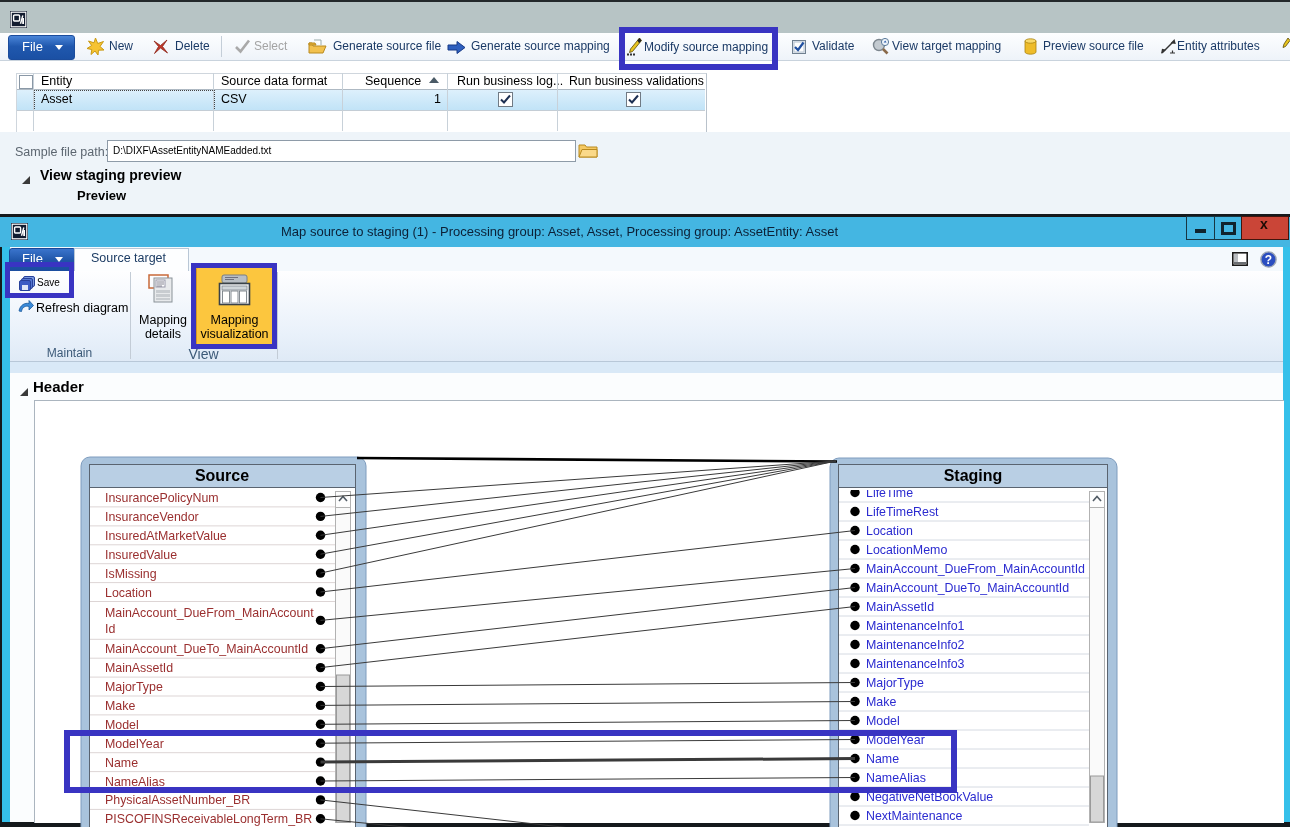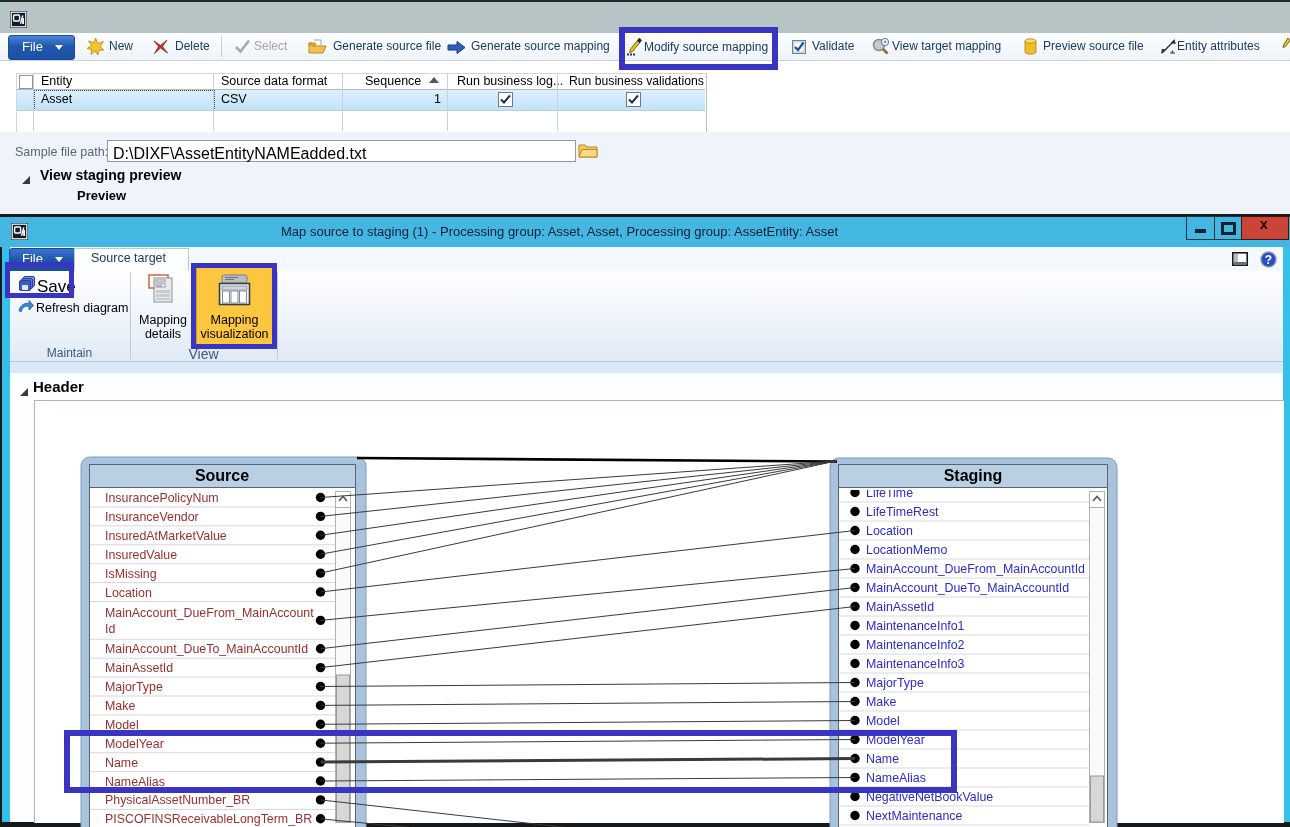--- a/index.html
+++ b/index.html
@@ -117,21 +117,21 @@
 
 <div class="ab" style="left:33px;top:73px;width:1px;height:58px;background:#c8d1d9;"></div>
 <div class="ab" style="left:213px;top:73px;width:1px;height:58px;background:#c8d1d9;"></div>
 <div class="ab" style="left:342px;top:73px;width:1px;height:58px;background:#c8d1d9;"></div>
 <div class="ab" style="left:447px;top:73px;width:1px;height:58px;background:#c8d1d9;"></div>
 <div class="ab" style="left:557px;top:73px;width:1px;height:58px;background:#c8d1d9;"></div>
 
 <div class="ab" style="left:0;top:132px;width:1290px;height:82px;background:#eef4f9;"></div>
 <div class="ab" style="left:15px;top:145px;font-size:12.5px;color:#5c6670;">Sample file path:</div>
 <div class="ab" style="left:107px;top:140px;width:467px;height:20px;background:#fff;border:1px solid #8e9ba8;"></div>
-<div class="ab blk" style="left:113px;top:145px;font-size:16px;">D:\DIXF\AssetEntityNAMEadded.txt</div>
+<div class="ab blk" style="left:113px;top:145px;font-size:10px;">D:\DIXF\AssetEntityNAMEadded.txt</div>
 <div class="ab" style="left:578px;top:142px;"><svg width="20" height="17">
         <path d="M1 3 L7 3 L8.5 5 L19 5 L19 15 L1 15 Z" fill="#f5c963" stroke="#b98a1e"></path>
         <path d="M1 15 L4 7.5 L19 7.5 L19 15 Z" fill="#fad98a" stroke="#b98a1e"></path>
       </svg></div>
 <div class="ab" style="left:22px;top:171px;"><svg width="9" height="9">
         <polygon points="8,0 8,8 0,8" fill="#3a3a3a"></polygon>
       </svg></div>
 <div class="ab blk" style="left:40px;top:167px;font-size:14px;font-weight:bold;">View staging preview</div>
 <div class="ab blk" style="left:41px;top:188px;font-size:13px;font-weight:bold;margin-left:36px;">Preview</div>
 
@@ -167,21 +167,21 @@
 <div class="ab" style="left:74px;top:248px;width:113px;height:23px;background:#fdfeff;border:1px solid #b9c7d6;border-bottom:none;"></div>
 <div class="ab" style="left:91px;top:251px;font-size:12.5px;color:#1c3c64;">Source target</div>
 
 <div class="ab" style="left:10px;top:271px;width:1273px;height:90px;background:linear-gradient(#fefeff,#e9f1fa 70%,#dfeaf6);border-bottom:1px solid #b8c8d8;"></div>
 <div class="ab" style="left:19px;top:276px;"><svg width="16" height="15">
         <rect x="4.5" y="0.5" width="11" height="10" rx="1.5" fill="#7a9ae0" stroke="#27409a"></rect>
         <rect x="2.5" y="2.5" width="11" height="10" rx="1.5" fill="#5577d0" stroke="#27409a"></rect>
         <rect x="0.5" y="4.5" width="11" height="10" rx="1.5" fill="#3b5cc4" stroke="#27409a"></rect>
         <rect x="3" y="9" width="6" height="5" fill="#dde6f8"></rect>
       </svg></div>
-<div class="ab blk" style="left:37px;top:277px;font-size:17px;">Save</div>
+<div class="ab blk" style="left:37px;top:277px;font-size:10px;">Save</div>
 <div class="ab" style="left:18px;top:300px;"><svg width="16" height="14">
         <path d="M1 11 C2 5 7 2.5 11 3.5 L11 0.5 L15.5 5.5 L11 10 L11 6.5 C8 5.5 4 7 3.5 11.5 Z" fill="#3a8ad8" stroke="#1c5a9c" stroke-width="0.8"></path>
       </svg></div>
 <div class="ab blk" style="left:36px;top:301px;font-size:12.5px;">Refresh diagram</div>
 <div class="vline" style="left:130px;top:272px;height:87px;"></div>
 
 <div class="ab" style="left:148px;top:274px;"><svg width="30" height="32">
         <rect x="1" y="1" width="19" height="13" fill="none" stroke="#c86a3a" stroke-width="1.5"></rect>
         <rect x="6" y="4" width="18" height="24" fill="#e8eaec" stroke="#8a9298"></rect>
         <rect x="8" y="6" width="9" height="7" fill="#fff" stroke="#99a"></rect>

